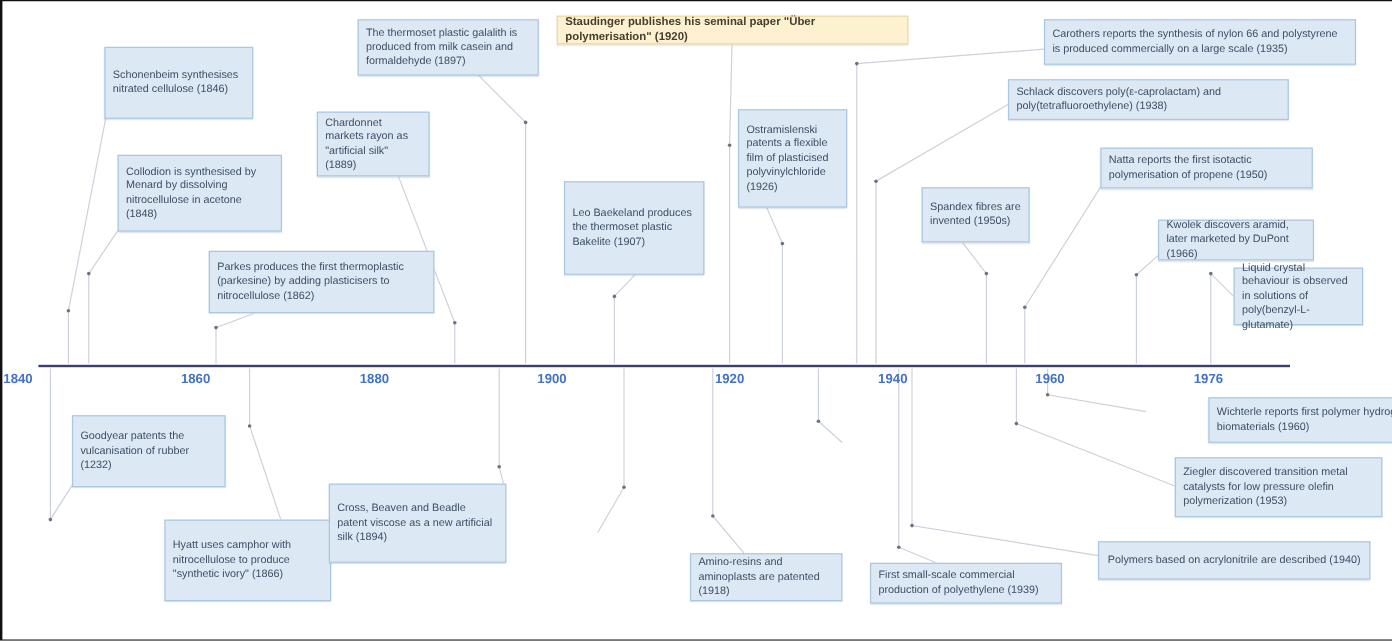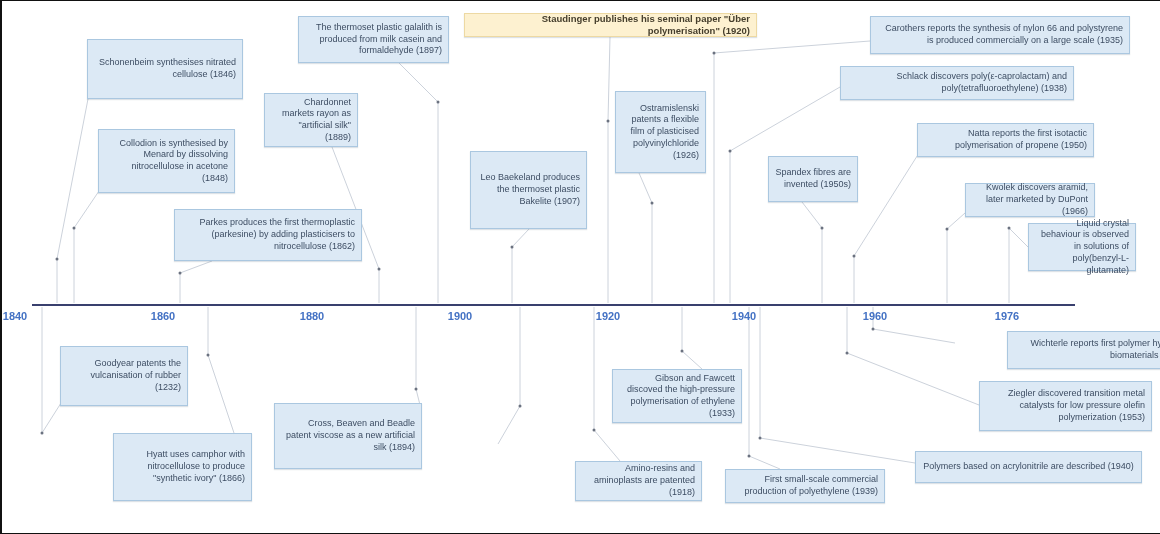--- a/index.html
+++ b/index.html
@@ -27,21 +27,21 @@
   #connectors{position:absolute;left:0;top:0;width:100%;height:100%;}
   .evt{
     position:absolute;
     box-sizing:border-box;
     background:var(--box-fill);
     border:1px solid var(--box-border);
     color:var(--box-text);
     font-size:9px;
     line-height:1.3;
     display:flex;align-items:center;justify-content:center;
-    text-align:right;
+    text-align:left;
     padding:6px 6px;
     box-shadow:0 1px 1px rgba(120,140,160,.25);
   }
   .evt.hl{
     background:var(--hl-fill);
     border:1px solid var(--hl-border);
     color:var(--hl-text);
     font-weight:bold;
     font-size:9.5px;
   }
@@ -123,37 +123,36 @@
   <span class="tick" style="left:161px">1860</span>
   <span class="tick" style="left:310px">1880</span>
   <span class="tick" style="left:458px">1900</span>
   <span class="tick" style="left:606px">1920</span>
   <span class="tick" style="left:742px">1940</span>
   <span class="tick" style="left:873px">1960</span>
   <span class="tick" style="left:1005px">1976</span>
 
   <div class="evt hl" style="left:462px;top:12px;width:293px;height:24px">Staudinger publishes his seminal paper "Über polymerisation" (1920)</div>
 
-  <div class="evt" style="left:85px;top:38px;width:156px;height:60px">Schonenbeim synthesises nitrated cellulose (1846)</div>
+  <div class="evt" style="left:85px;top:38px;width:124px;height:60px">Schonenbeim synthesises nitrated cellulose (1846)</div>
   <div class="evt" style="left:96px;top:128px;width:137px;height:64px">Collodion is synthesised by Menard by dissolving nitrocellulose in acetone (1848)</div>
   <div class="evt" style="left:172px;top:208px;width:188px;height:52px">Parkes produces the first thermoplastic (parkesine) by adding plasticisers to nitrocellulose (1862)</div>
   <div class="evt" style="left:262px;top:92px;width:94px;height:54px">Chardonnet markets rayon as "artificial silk" (1889)</div>
   <div class="evt" style="left:296px;top:15px;width:151px;height:47px">The thermoset plastic galalith is produced from milk casein and formaldehyde (1897)</div>
   <div class="evt" style="left:468px;top:150px;width:117px;height:78px">Leo Baekeland produces the thermoset plastic Bakelite (1907)</div>
   <div class="evt" style="left:613px;top:90px;width:91px;height:82px">Ostramislenski patents a flexible film of plasticised polyvinylchloride (1926)</div>
   <div class="evt" style="left:868px;top:15px;width:260px;height:38px">Carothers reports the synthesis of nylon 66 and polystyrene is produced commercially on a large scale (1935)</div>
   <div class="evt" style="left:838px;top:65px;width:234px;height:34px">Schlack discovers poly(ε-caprolactam) and poly(tetrafluoroethylene) (1938)</div>
   <div class="evt" style="left:766px;top:155px;width:90px;height:46px">Spandex fibres are invented (1950s)</div>
   <div class="evt" style="left:915px;top:122px;width:177px;height:34px">Natta reports the first isotactic polymerisation of propene (1950)</div>
   <div class="evt" style="left:963px;top:182px;width:130px;height:34px">Kwolek discovers aramid, later marketed by DuPont (1966)</div>
   <div class="evt" style="left:1026px;top:222px;width:108px;height:48px">Liquid crystal behaviour is observed in solutions of poly(benzyl-L-glutamate)</div>
 
   <div class="evt" style="left:58px;top:345px;width:128px;height:60px">Goodyear patents the vulcanisation of rubber (1232)</div>
-  <div class="evt" style="left:111px;top:432px;width:139px;height:68px">Hyatt uses camphor with nitrocellulose to produce "synthetic ivory" (1866)</div>
+  <div class="evt" style="left:135px;top:432px;width:139px;height:68px">Hyatt uses camphor with nitrocellulose to produce "synthetic ivory" (1866)</div>
   <div class="evt" style="left:272px;top:402px;width:148px;height:66px">Cross, Beaven and Beadle patent viscose as a new artificial silk (1894)</div>
   <div class="evt" style="left:573px;top:460px;width:127px;height:40px">Amino-resins and aminoplasts are patented (1918)</div>
-  <div class="evt" style="left:610px;top:368px;width:130px;height:54px">Gibson and Fawcett discoved the high-pressure polymerisation of ethylene (1933)</div>
   <div class="evt" style="left:723px;top:468px;width:160px;height:34px">First small-scale commercial production of polyethylene (1939)</div>
   <div class="evt" style="left:913px;top:450px;width:227px;height:32px">Polymers based on acrylonitrile are described (1940)</div>
   <div class="evt" style="left:977px;top:380px;width:173px;height:50px">Ziegler discovered transition metal catalysts for low pressure olefin polymerization (1953)</div>
   <div class="evt" style="left:1005px;top:330px;width:187px;height:38px">Wichterle reports first polymer hydrogel biomaterials (1960)</div>
 
 </div>
 
 </body></html>

